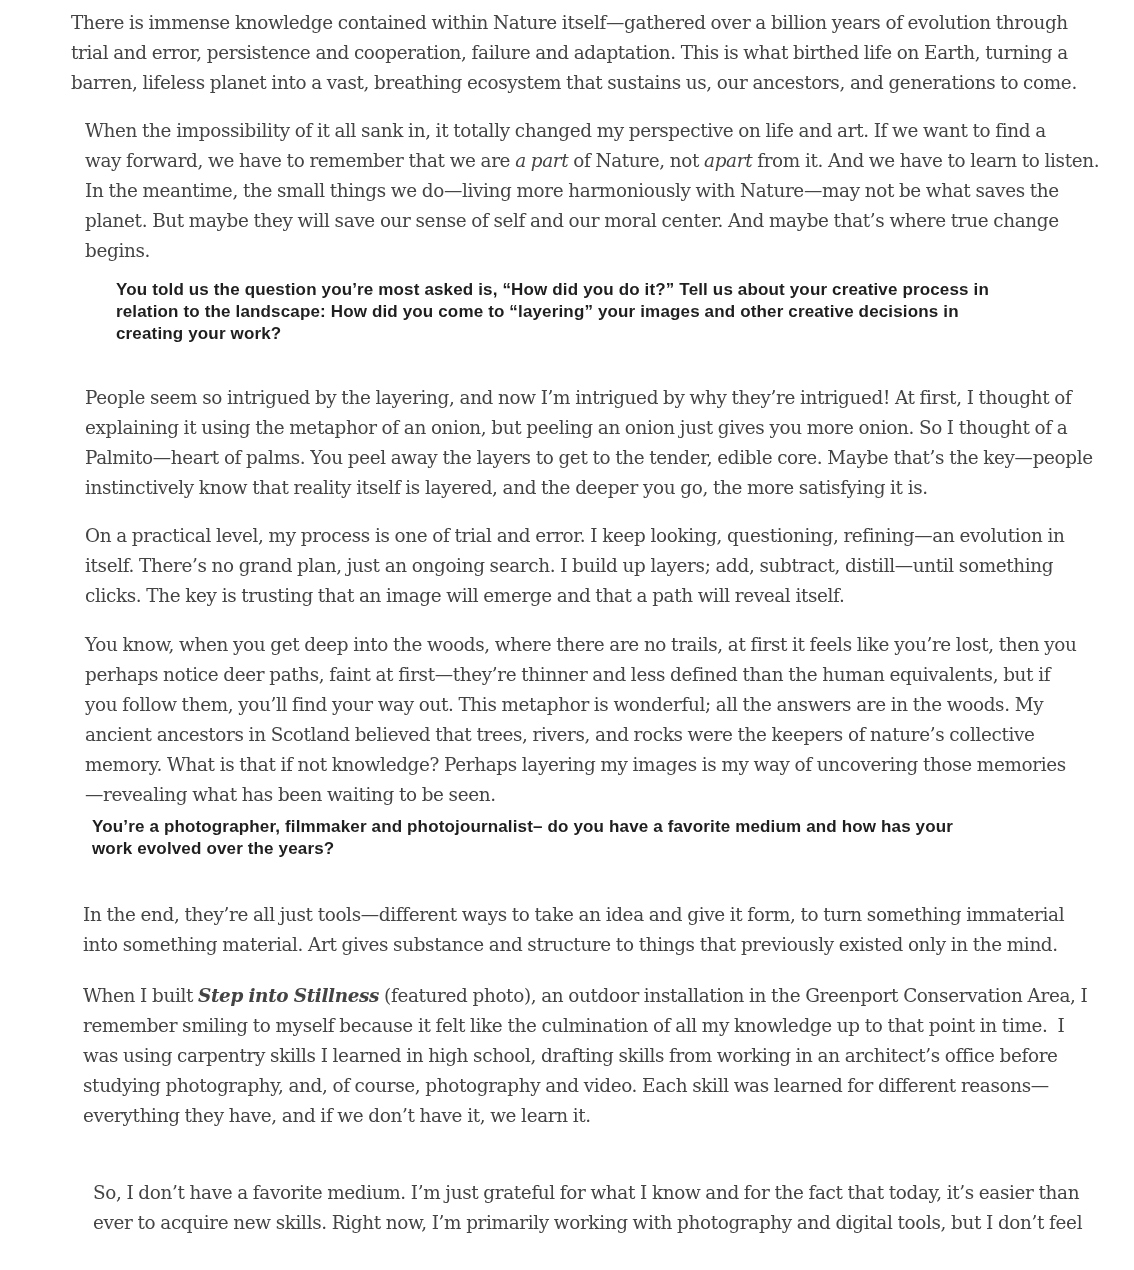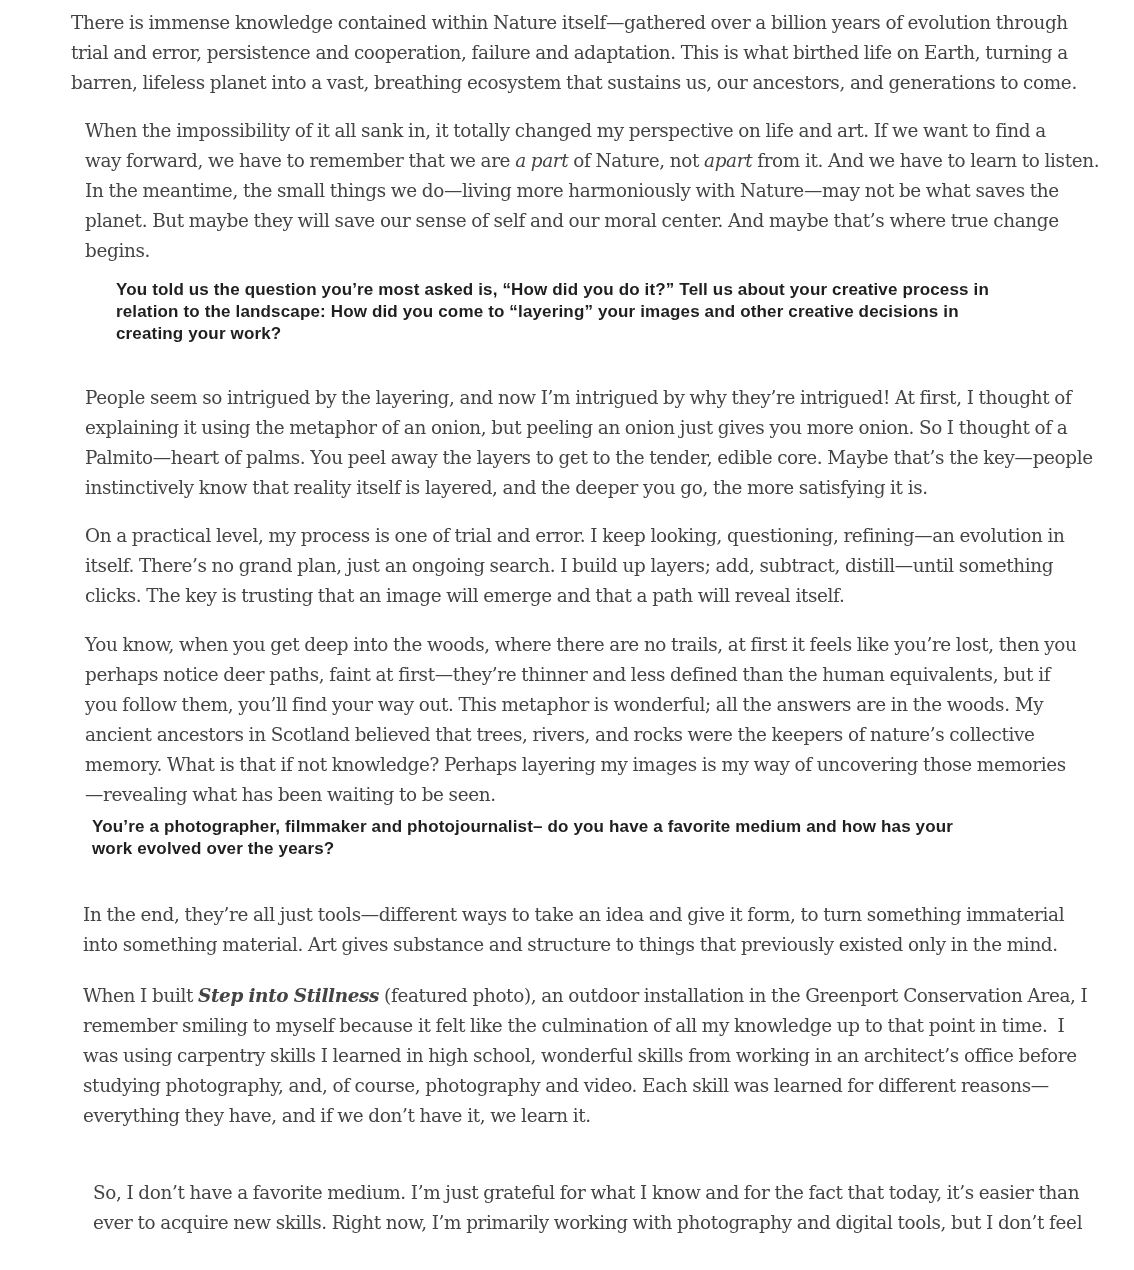--- a/index.html
+++ b/index.html
@@ -99,21 +99,21 @@
   </h3>
 
   <p class="p" style="left:83px; top:900px;">
     <span class="line">In the end, they’re all just tools—different ways to take an idea and give it form, to turn something immaterial</span>
     <span class="line">into something material. Art gives substance and structure to things that previously existed only in the mind.</span>
   </p>
 
   <p class="p" style="left:83px; top:981px;">
     <span class="line"><span>When I built </span><span class="bi">Step into Stillness</span><span> (featured photo), an outdoor installation in the Greenport Conservation Area, I</span></span>
     <span class="line">remember smiling to myself because it felt like the culmination of all my knowledge up to that point in time.&nbsp; I</span>
-    <span class="line">was using carpentry skills I learned in high school, wonderful skills from working in an architect’s office before</span>
+    <span class="line">was using carpentry skills I learned in high school, drafting skills from working in an architect’s office before</span>
     <span class="line">studying photography, and, of course, photography and video. Each skill was learned for different reasons—</span>
     <span class="line">everything they have, and if we don’t have it, we learn it.</span>
   </p>
 
   <p class="p" style="left:93px; top:1178px;">
     <span class="line">So, I don’t have a favorite medium. I’m just grateful for what I know and for the fact that today, it’s easier than</span>
     <span class="line">ever to acquire new skills. Right now, I’m primarily working with photography and digital tools, but I don’t feel</span>
   </p>
 
 </div>

